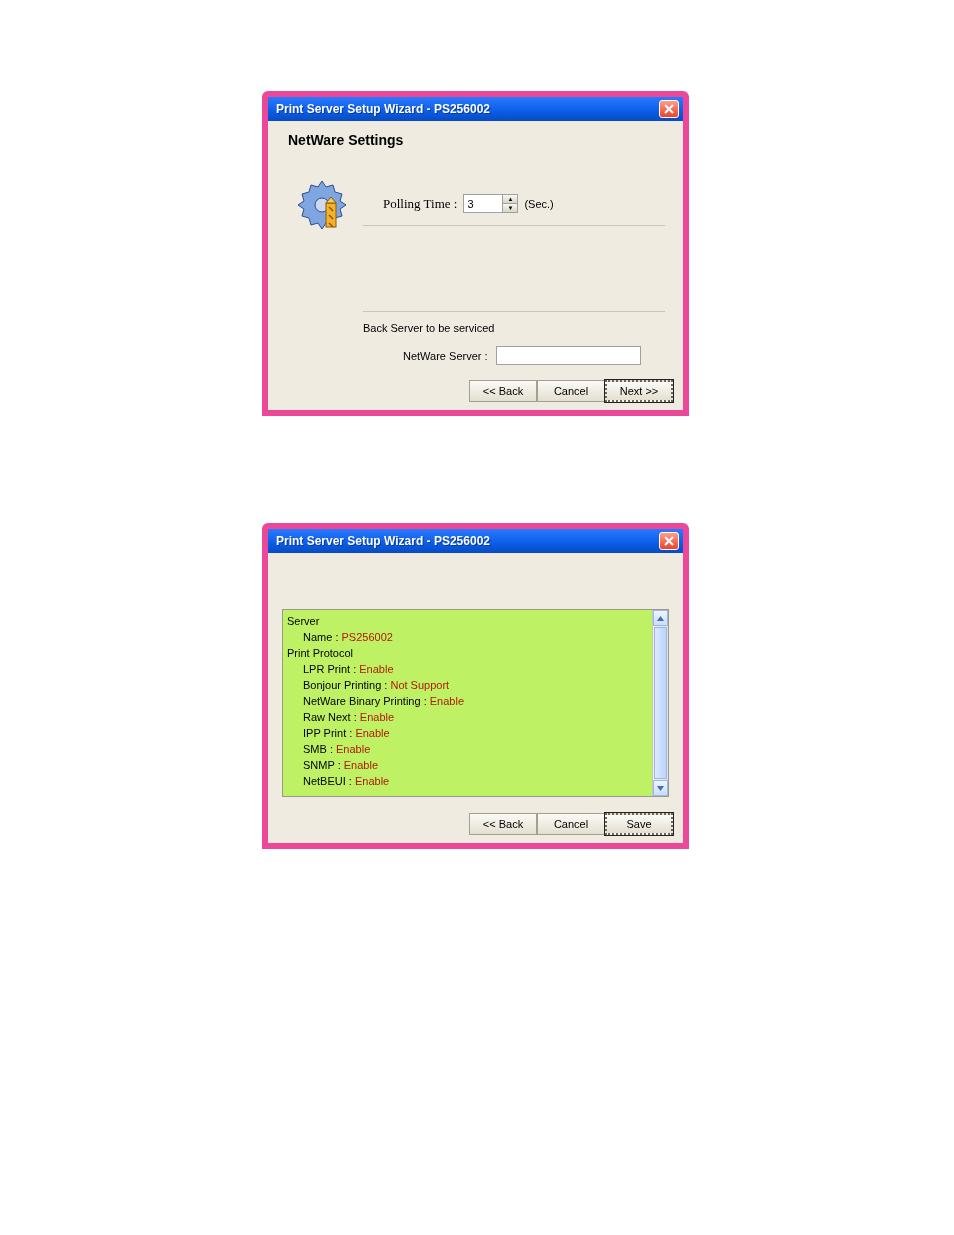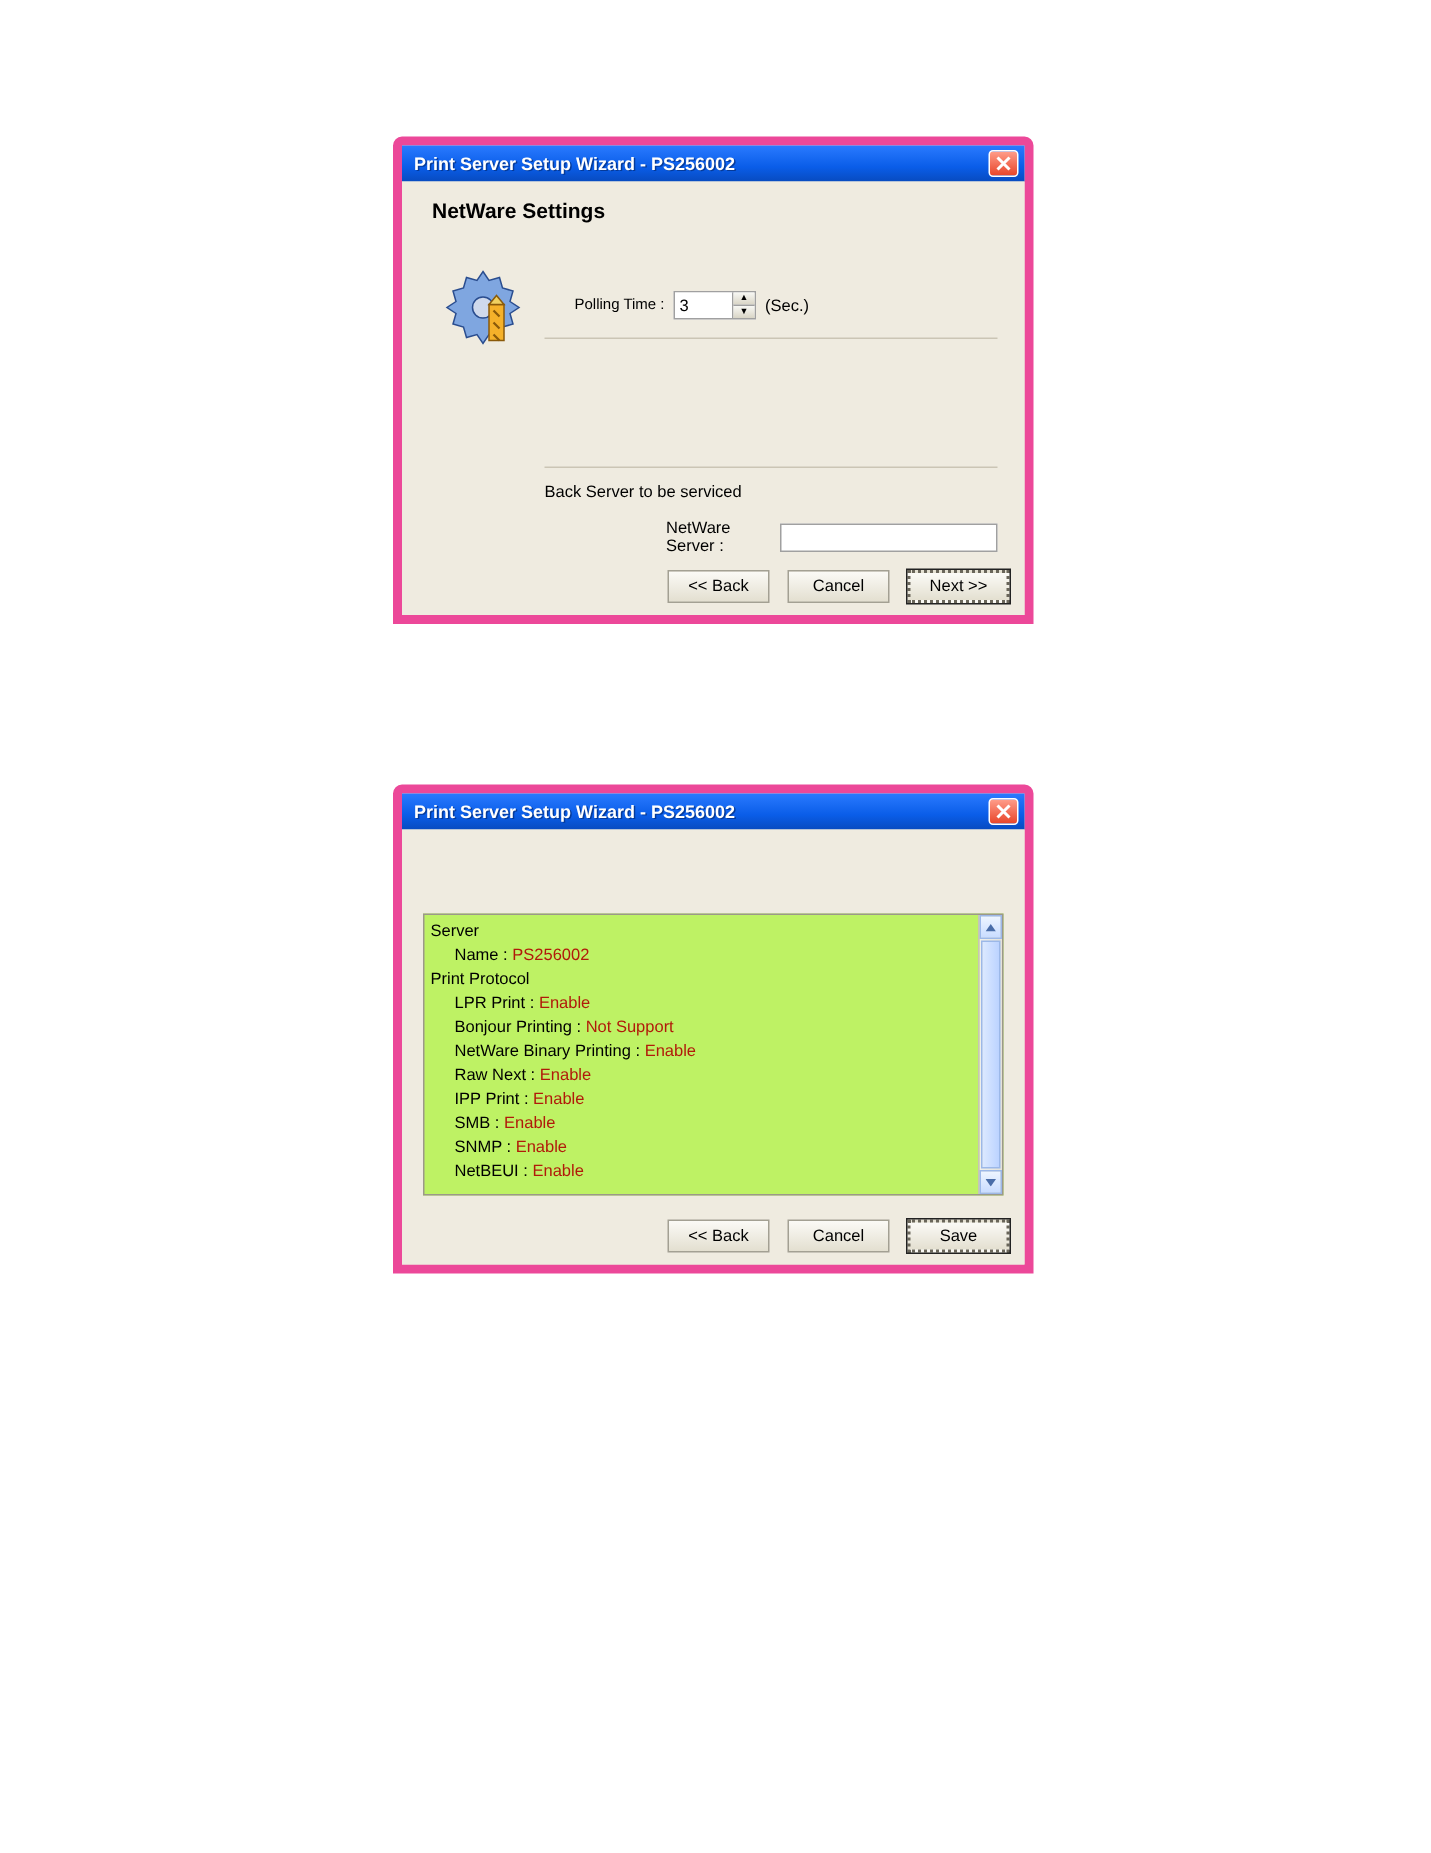--- a/index.html
+++ b/index.html
@@ -72,21 +72,21 @@
       right: 18px;
       top: 58px;
     }
     .row1 {
       display: flex;
       align-items: center;
       gap: 6px;
       padding: 15px 0 12px 20px;
       border-bottom: 1px solid #cbc5b5;
     }
-    .row1 .label { font-size: 10px; color: #000; }
+    .row1 .label { font-size: 13px; color: #000; font-family: Liberation Serif, serif; }
     .spinner-wrap {
       display: inline-flex;
       align-items: stretch;
       border: 1px solid #a0a0a0;
       background: #fff;
       height: 19px;
     }
     .spinner-input {
       border: none;
       width: 38px;
@@ -122,37 +122,36 @@
       font-size: 11px;
       color: #000;
       margin-bottom: 12px;
     }
     .fs-row {
       display: flex;
       align-items: center;
       gap: 8px;
       padding-left: 40px;
     }
-    .fs-row .label { font-size: 11px; margin-left: 41px; }
+    .fs-row .label { font-size: 11px; }
     .text-input {
       border: 1px solid #a0a0a0;
       background: #fff;
       height: 19px;
       width: 145px;
       font-size: 11px;
       padding: 0 3px;
       font-family: inherit;
     }
 
     .button-bar {
       position: absolute;
       bottom: 8px;
       right: 10px;
       display: flex;
-      gap: 12px;
       height: 22px;
     }
     .btn {
       min-width: 68px;
       height: 22px;
       border: 1px solid #a3a093;
       background: linear-gradient(to bottom, #fbfaf6, #e3dfd0);
       font-size: 11px;
       cursor: pointer;
       font-family: inherit;

